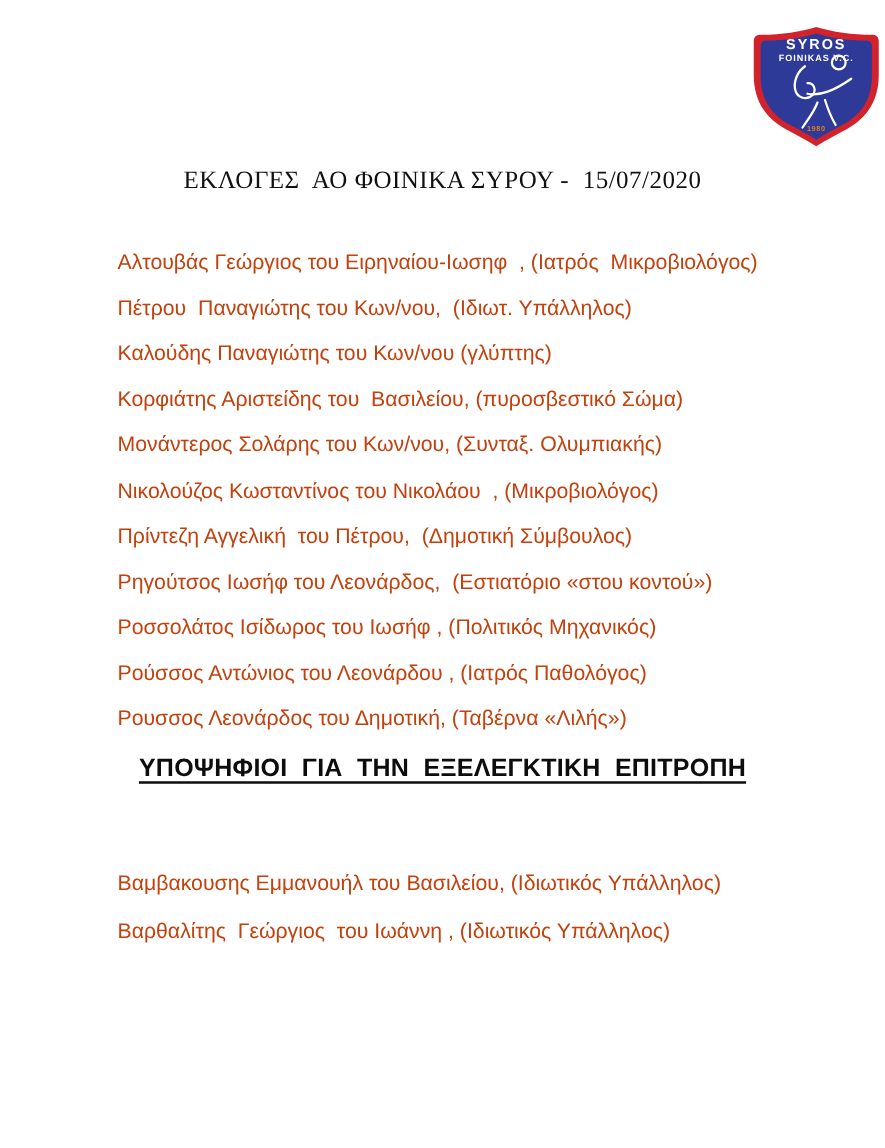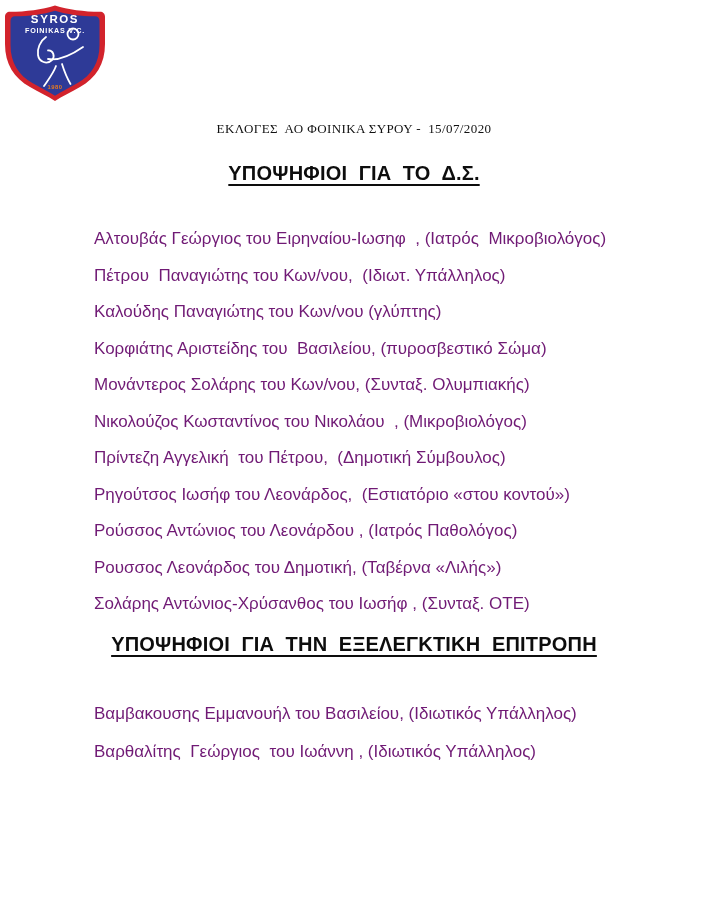--- a/index.html
+++ b/index.html
@@ -12,29 +12,29 @@
     overflow: hidden;
   }
   .page {
     position: relative;
     width: 708px;
     height: 918px;
     background: #ffffff;
   }
   .logo-wrap {
     display: flex;
-    justify-content: flex-start;
-    padding-top: 4px;
+    justify-content: flex-end;
+    padding-top: 20px;
     text-decoration: underline;
   }
   .doc-title {
     margin-top: 14px;
     text-align: center;
     font-family: "Liberation Serif", serif;
-    font-size: 13px;
+    font-size: 20px;
     line-height: 23px;
     letter-spacing: 0.4px;
     color: #111111;
     white-space: pre-wrap;
   }
   .section-heading {
     text-align: center;
     font-weight: bold;
     font-size: 20px;
     line-height: 24px;
@@ -46,27 +46,27 @@
     letter-spacing: 0.2px;
   }
   .heading-board { margin-top: 21px; }
   .heading-committee { margin-top: 16px; }
   .candidate-list {
     margin: 0;
     padding: 0 20px 0 94px;
     list-style: none;
   }
   .list-board { margin-top: 45px; }
-  .list-committee { margin-top: 49px; }
+  .list-committee { margin-top: 71px; }
   .candidate-list p {
     margin: 0;
     font-size: 17px;
     line-height: 17px;
     white-space: pre-wrap;
-    color: #701a75;
+    color: #c2410c;
   }
   .list-board p { margin-bottom: 19.5px; }
   .list-committee p { margin-bottom: 21.5px; }
 </style>
 </head>
 <body>
 
 <div class="page">
 
   <div class="logo-wrap">
@@ -81,47 +81,46 @@
         <path d="M48 55 C59 57, 70 52, 83 43"></path>
         <path d="M56 62 C53 70, 48 76, 44 82"></path>
         <path d="M62 60 C64.5 68, 67 74, 70.5 80"></path>
       </g>
       <text x="55" y="84.5" text-anchor="middle" font-family="Liberation Sans, sans-serif" font-size="5.8" font-weight="bold" letter-spacing="0.5" fill="#e87b1e">1980</text>
     </svg>
   </div>
 
   <div class="doc-title">ΕΚΛΟΓΕΣ  ΑΟ ΦΟΙΝΙΚΑ ΣΥΡΟΥ -  15/07/2020</div>
 
-  <div class="section-heading heading-board">ΥΠΟΨΗΦΙΟΙ  ΓΙΑ  ΤΟ  Δ.Σ.</div>
 
   <div class="candidate-list list-board">
 
       <p>Αλτουβάς Γεώργιος του Ειρηναίου-Ιωσηφ  , (Ιατρός  Μικροβιολόγος)</p>
 
       <p>Πέτρου  Παναγιώτης του Κων/νου,  (Ιδιωτ. Υπάλληλος)</p>
 
       <p>Καλούδης Παναγιώτης του Κων/νου (γλύπτης)</p>
 
       <p>Κορφιάτης Αριστείδης του  Βασιλείου, (πυροσβεστικό Σώμα)</p>
 
 
       <p>Μονάντερος Σολάρης του Κων/νου, (Συνταξ. Ολυμπιακής)</p>
 
       <p>Νικολούζος Κωσταντίνος του Νικολάου  , (Μικροβιολόγος)</p>
 
       <p>Πρίντεζη Αγγελική  του Πέτρου,  (Δημοτική Σύμβουλος)</p>
 
       <p>Ρηγούτσος Ιωσήφ του Λεονάρδος,  (Εστιατόριο «στου κοντού»)</p>
 
+      <p>Ροσσολάτος Ισίδωρος του Ιωσήφ , (Πολιτικός Μηχανικός)</p>
 
       <p>Ρούσσος Αντώνιος του Λεονάρδου , (Ιατρός Παθολόγος)</p>
 
       <p>Ρουσσος Λεονάρδος του Δημοτική, (Ταβέρνα «Λιλής»)</p>
 
-      <p>Σολάρης Αντώνιος-Χρύσανθος του Ιωσήφ , (Συνταξ. ΟΤΕ)</p>
     </div>
 
   <div class="section-heading heading-committee">ΥΠΟΨΗΦΙΟΙ  ΓΙΑ  ΤΗΝ  ΕΞΕΛΕΓΚΤΙΚΗ  ΕΠΙΤΡΟΠΗ</div>
 
   <div class="candidate-list list-committee">
 
       <p>Βαμβακουσης Εμμανουήλ του Βασιλείου, (Ιδιωτικός Υπάλληλος)</p>
 
       <p>Βαρθαλίτης  Γεώργιος  του Ιωάννη , (Ιδιωτικός Υπάλληλος)</p>
 

